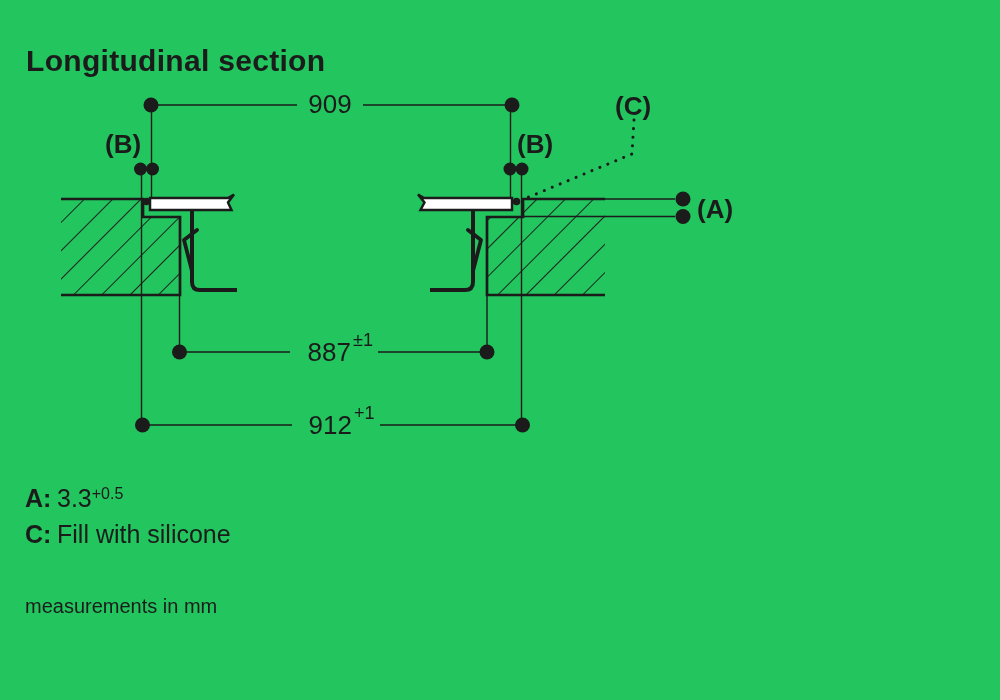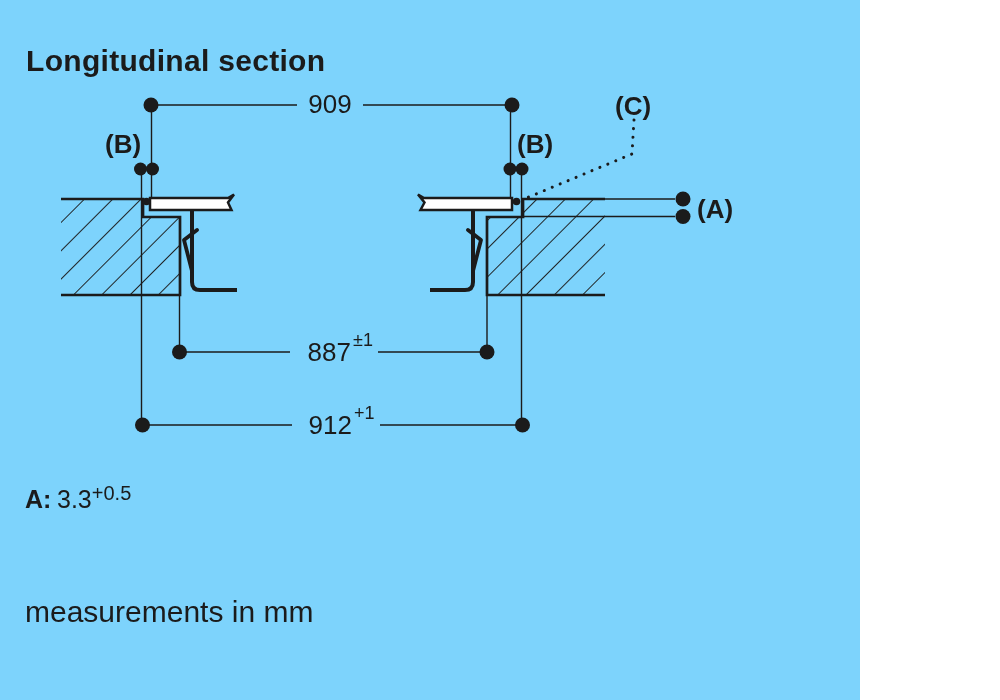--- a/index.html
+++ b/index.html
@@ -1,33 +1,33 @@
 <!DOCTYPE html>
 <html><head>
 <meta charset="utf-8">
 <style>
   html,body{margin:0;padding:0;background:#fff;}
   .page{
-    position:relative;width:860px;height:700px;background:#7dd3fc;
+    position:relative;width:1000px;height:700px;background:#22c55e;
     font-family:"Liberation Sans",sans-serif;color:#1b1b1b;overflow:hidden;
   }
   .title{
     position:absolute;left:26px;top:44px;margin:0;
     font-size:30px;font-weight:bold;letter-spacing:.3px;color:#1b1b1b;
   }
   .diagram-svg{position:absolute;left:0;top:0;width:1000px;height:700px;}
   .dimtext{font-family:"Liberation Sans",sans-serif;font-size:26px;fill:#1b1b1b;}
   .suptext{font-family:"Liberation Sans",sans-serif;font-size:18px;fill:#1b1b1b;}
   .callout{font-weight:bold;}
   .legend{position:absolute;left:25px;top:478px;font-size:25px;line-height:29.5px;}
   .legend-row{white-space:nowrap;}
   .legend-key{font-weight:bold;display:inline-block;min-width:32px;}
   .legend-val{}
-  .legend-sup{font-size:20px;position:relative;top:1px;}
-  .units-note{position:absolute;left:25px;top:595px;font-size:30px;}
+  .legend-sup{font-size:16px;position:relative;top:1px;}
+  .units-note{position:absolute;left:25px;top:595px;font-size:20px;}
 </style>
 </head>
 <body>
 
 <div class="page">
 
   <h1 class="title">Longitudinal section</h1>
 
   <svg class="diagram-svg" viewBox="0 0 1000 700">
     <defs>
@@ -93,17 +93,20 @@
     <text class="dimtext callout" x="105" y="153" text-anchor="start">(B)</text>
     <text class="dimtext callout" x="517" y="153" text-anchor="start">(B)</text>
     <text class="dimtext callout" x="615" y="115" text-anchor="start">(C)</text>
     <text class="dimtext callout" x="697" y="218" text-anchor="start">(A)</text>
   </svg>
 
   <div class="legend">
     <div class="legend-row">
       <span class="legend-key">A:</span><span class="legend-val">3.3</span><sup class="legend-sup">+0.5</sup>
     </div>
+    <div class="legend-row">
+      <span class="legend-key">C:</span><span class="legend-val">Fill with silicone</span><sup class="legend-sup"></sup>
+    </div>
   </div>
 
   <div class="units-note">measurements in mm</div>
 
 </div>
 
 </body></html>

